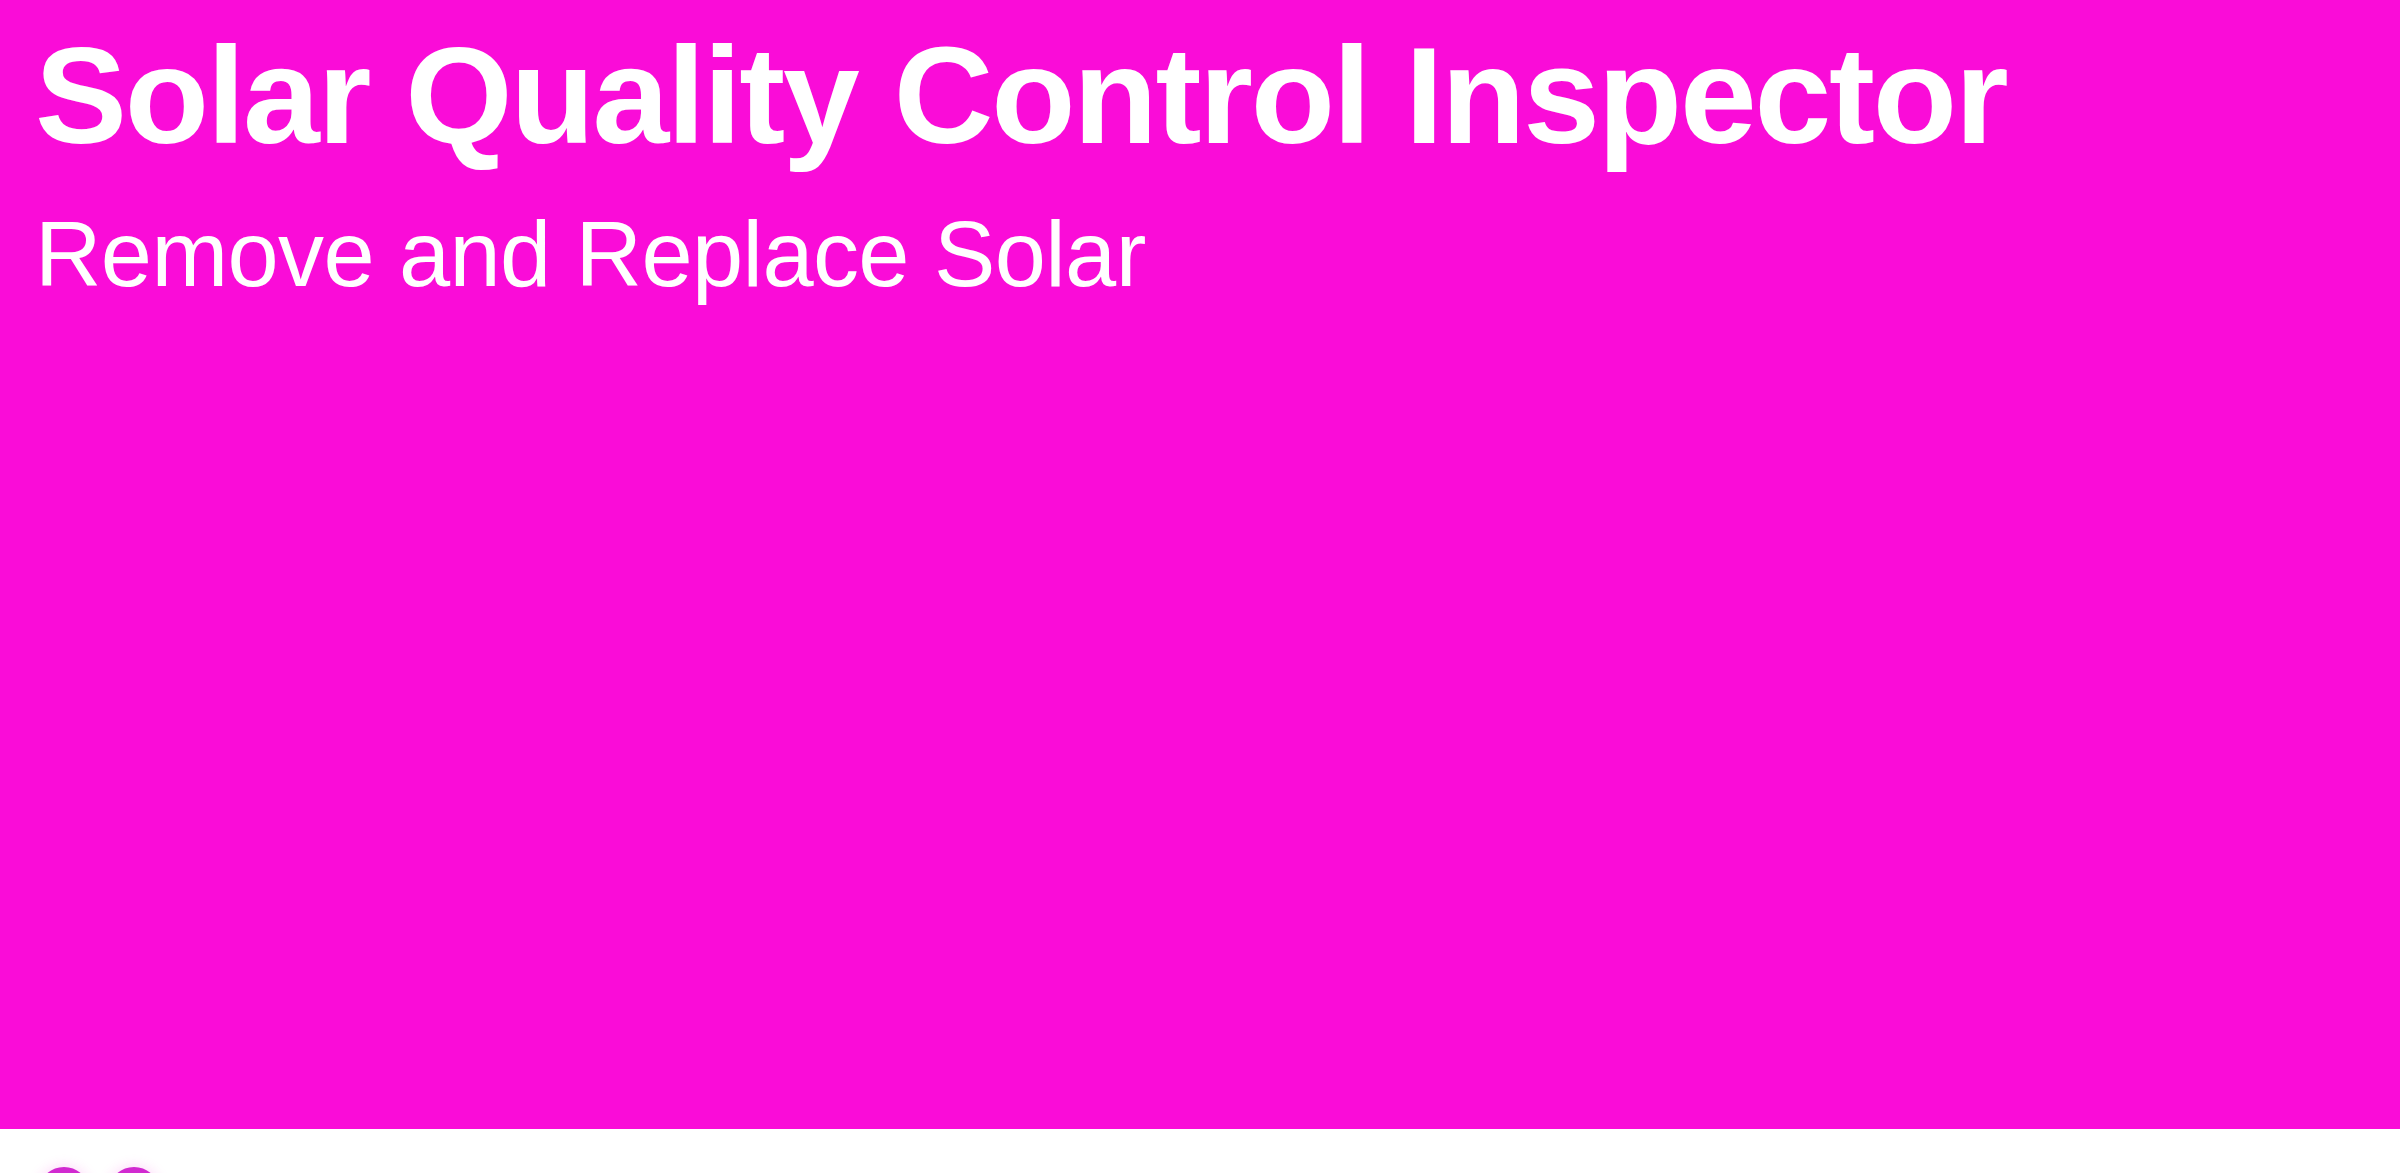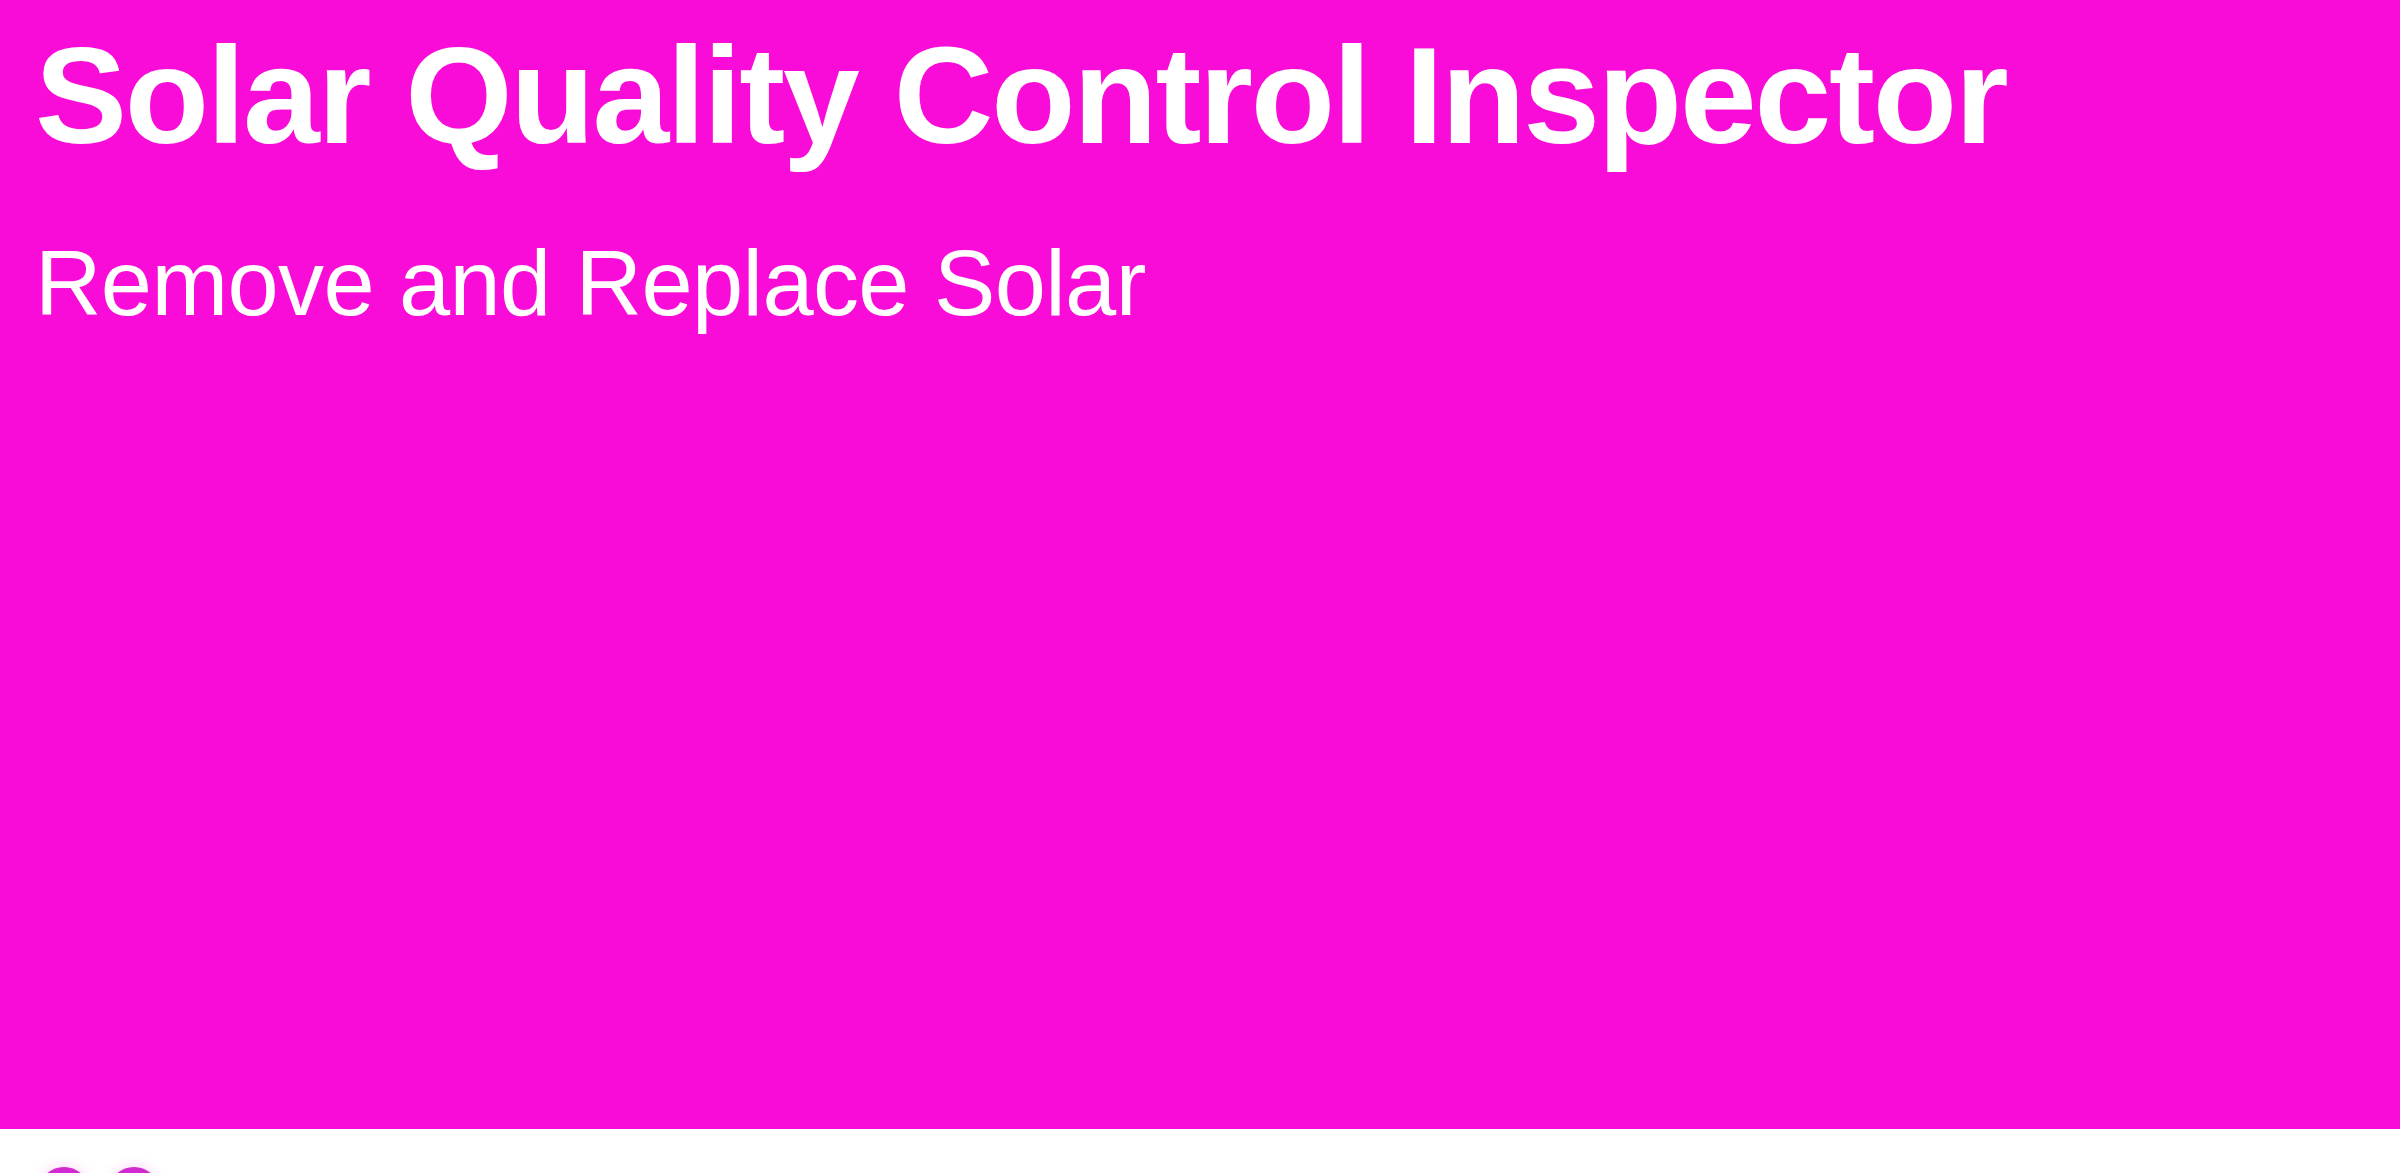--- a/index.html
+++ b/index.html
@@ -47,21 +47,21 @@
     font-weight: 700;
     line-height: 1.06;
     letter-spacing: -2.2px;
     color: #ffffff;
     white-space: nowrap;
   }
 
   .hero-subtitle {
     position: absolute;
     left: 35px;
-    top: 237px;
+    top: 208px;
     margin: 0;
     font-family: "Liberation Sans", sans-serif;
     font-size: 92px;
     font-weight: 400;
     line-height: 1.0;
     letter-spacing: -0.6px;
     color: #ffffff;
     white-space: nowrap;
   }
 

